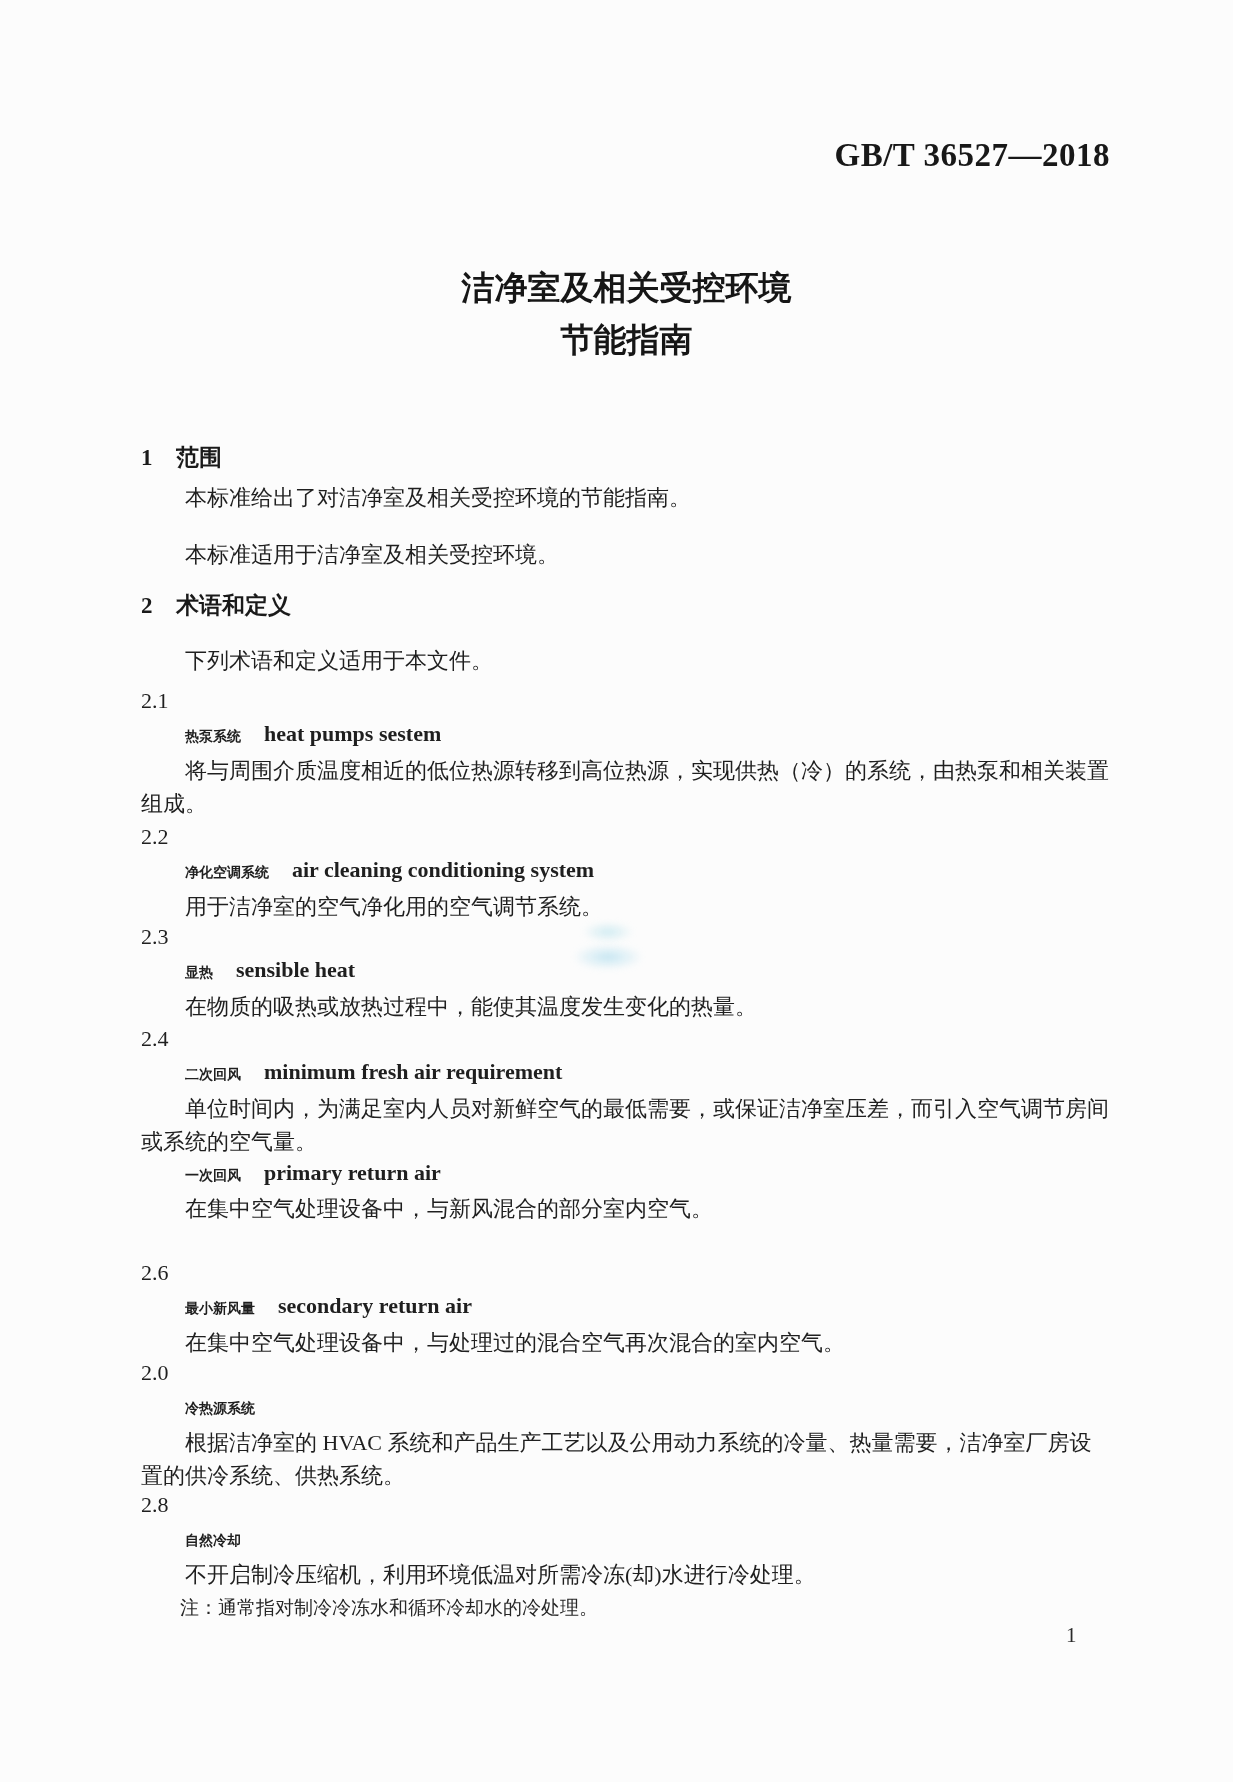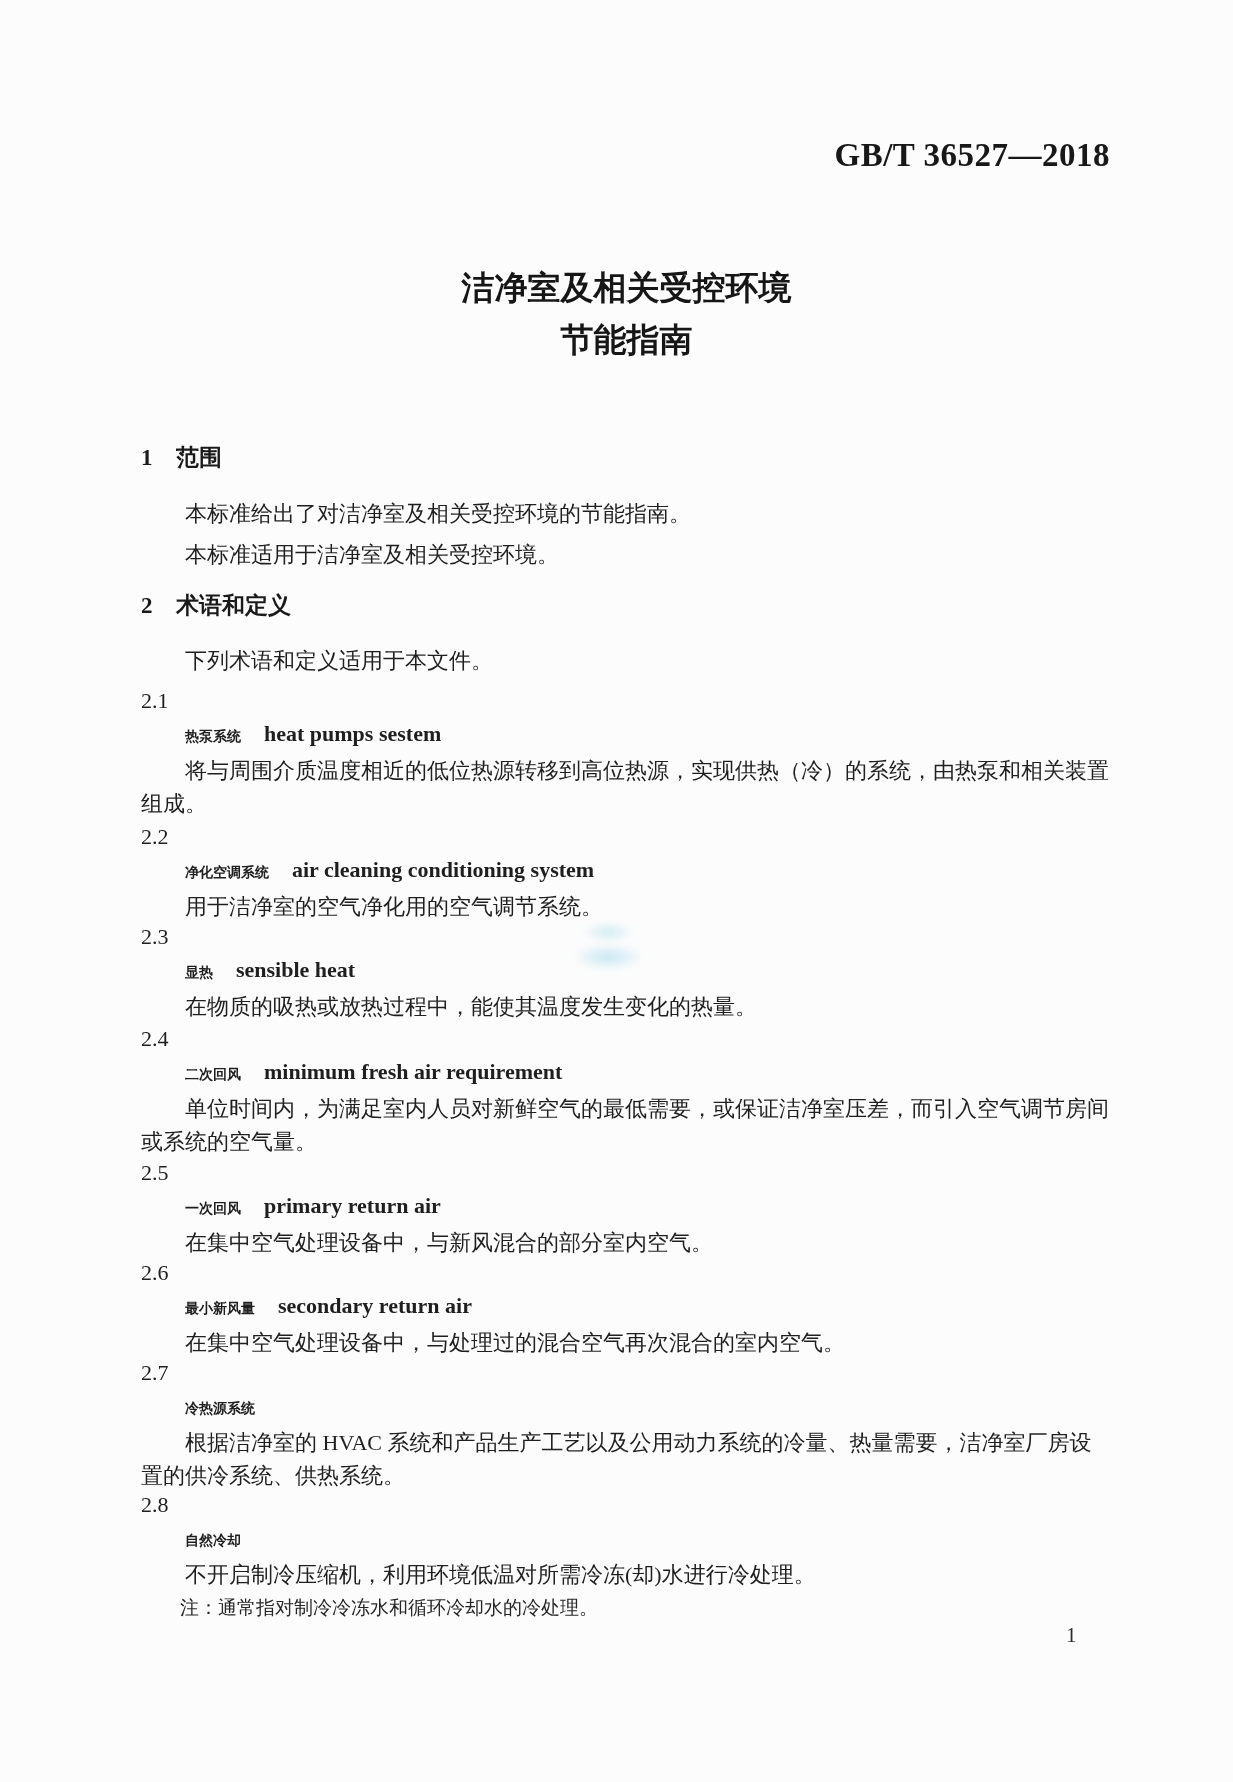--- a/index.html
+++ b/index.html
@@ -137,21 +137,21 @@
 
   <div class="doc-title">
     <div>洁净室及相关受控环境</div>
     <div>节能指南</div>
   </div>
 
   <div class="clause-heading" style="top:434px">
     <span class="clause-num">1</span><span>范围</span>
   </div>
 
-  <div class="body-par" style="top:497px">本标准给出了对洁净室及相关受控环境的节能指南。</div>
+  <div class="body-par" style="top:481px">本标准给出了对洁净室及相关受控环境的节能指南。</div>
   <div class="body-par" style="top:538px">本标准适用于洁净室及相关受控环境。</div>
 
   <div class="clause-heading" style="top:582px">
     <span class="clause-num">2</span><span>术语和定义</span>
   </div>
 
   <div class="body-par" style="top:644px">下列术语和定义适用于本文件。</div>
 
   <div class="term" style="top:684px">
     <div class="term-number">2.1</div>
@@ -179,37 +179,36 @@
 
   <div class="term" style="top:1022px">
     <div class="term-number">2.4</div>
     <div class="term-name">
       <span class="zh">二次回风</span><span class="en">minimum fresh air requirement</span>
     </div>
     <div class="term-def">单位时间内，为满足室内人员对新鲜空气的最低需要，或保证洁净室压差，而引入空气调节房间或系统的空气量。</div>
   </div>
 
   <div class="term" style="top:1156px">
-    <div class="term-number">2.5</div>
     <div class="term-name">
       <span class="zh">一次回风</span><span class="en">primary return air</span>
     </div>
     <div class="term-def">在集中空气处理设备中，与新风混合的部分室内空气。</div>
   </div>
 
   <div class="term" style="top:1256px">
     <div class="term-number">2.6</div>
     <div class="term-name">
       <span class="zh">最小新风量</span><span class="en">secondary return air</span>
     </div>
     <div class="term-def">在集中空气处理设备中，与处理过的混合空气再次混合的室内空气。</div>
   </div>
 
   <div class="term" style="top:1356px">
-    <div class="term-number">2.7</div>
+    <div class="term-number">2.0</div>
     <div class="term-name">
       <span class="zh">冷热源系统</span><span class="en"></span>
     </div>
     <div class="term-def">根据洁净室的 HVAC 系统和产品生产工艺以及公用动力系统的冷量、热量需要，洁净室厂房设置的供冷系统、供热系统。</div>
   </div>
 
   <div class="term" style="top:1488px">
     <div class="term-number">2.8</div>
     <div class="term-name">
       <span class="zh">自然冷却</span><span class="en"></span>

